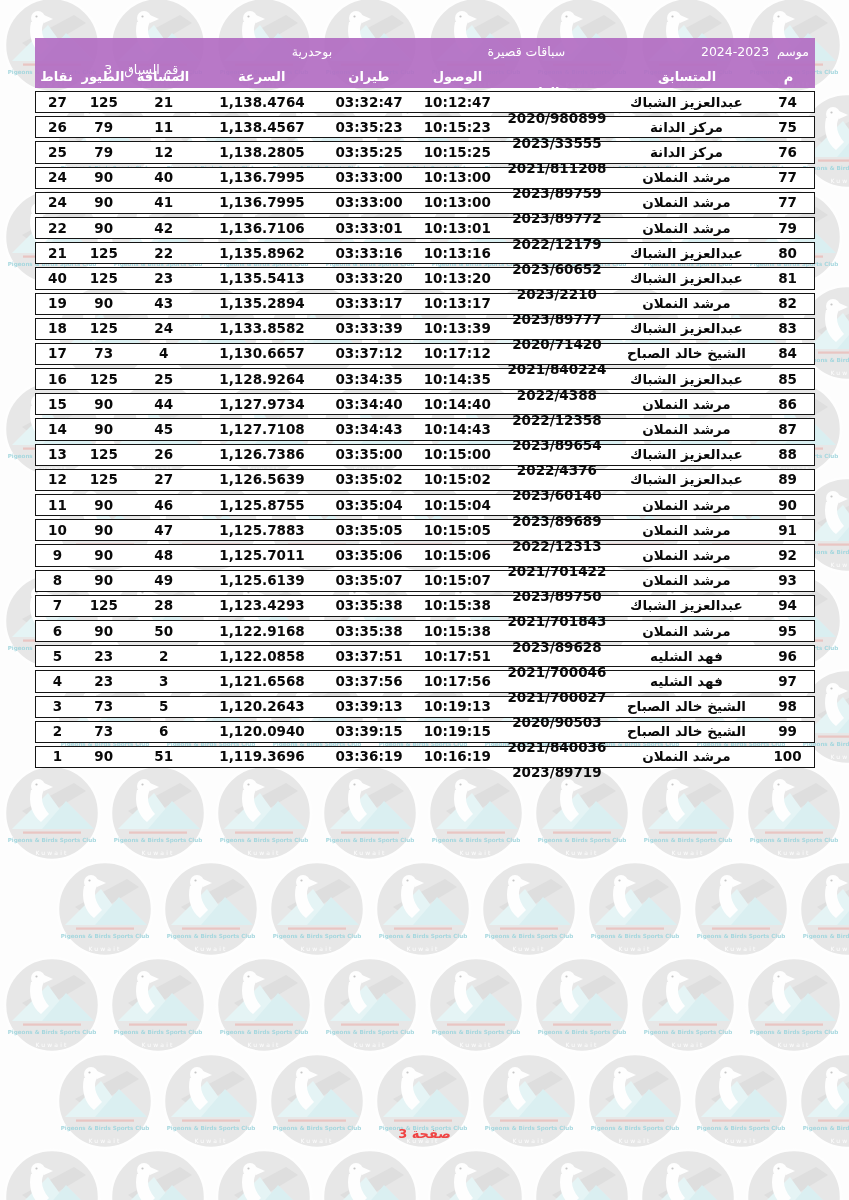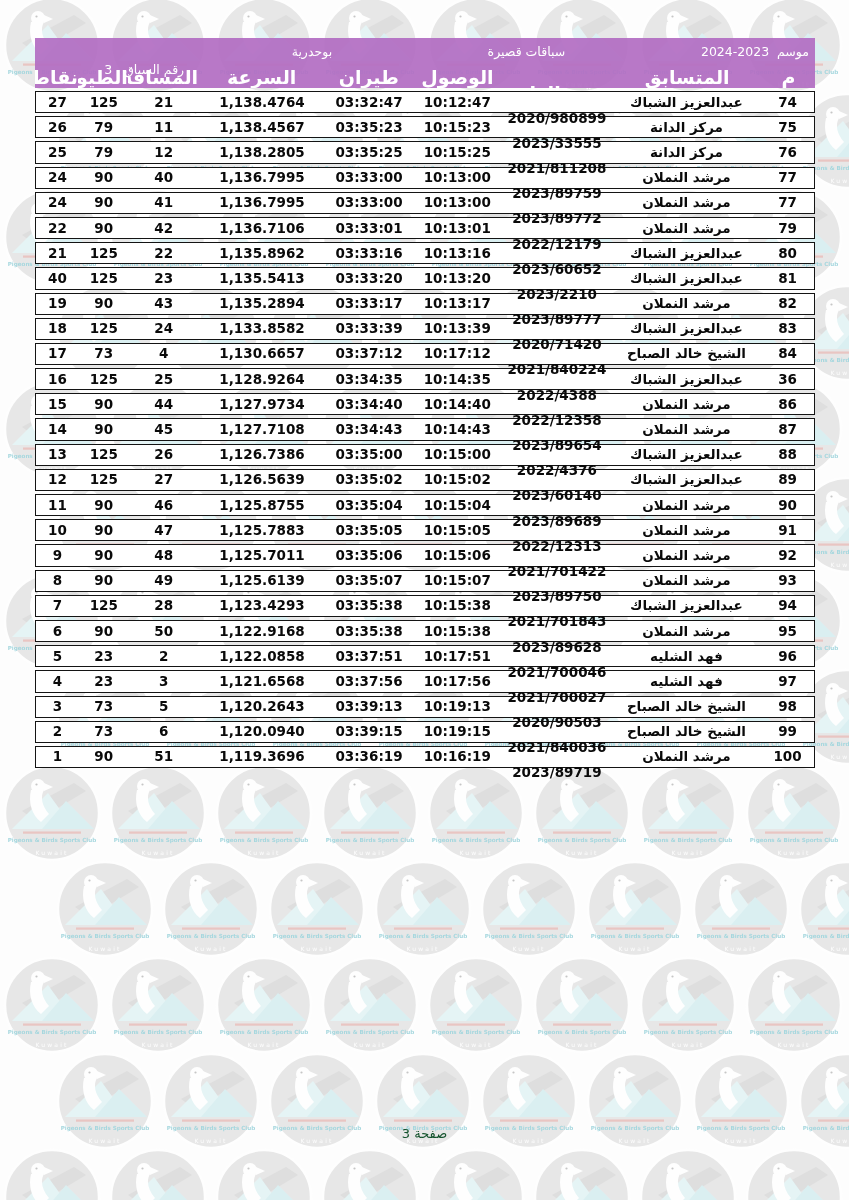--- a/index.html
+++ b/index.html
@@ -28,21 +28,21 @@
     direction:rtl;
   }
   .header-row1 { position:relative; height:28px; font-size:12.5px; line-height:28px; }
   .hr1-item { position:absolute; top:0; white-space:nowrap; }
   .hr1-season   { right:6px; }
   .hr1-racetype { right:37%; transform:translateX(50%); }
   .hr1-location { right:64.5%; transform:translateX(50%);font-family:Liberation Serif, serif; }
   .hr1-raceno   { right:86%; transform:translateX(50%);margin-top:18px; }
   .header-row2 { display:flex; direction:rtl; height:22px; align-items:center; }
   .th {
-    font-size:19px; font-weight:bold; text-align:center;
+    font-size:13px; font-weight:bold; text-align:center;
     line-height:22px; white-space:nowrap; overflow:hidden;
   }
   
   .col-rank      { width:6.8%; }
   .col-competitor{ width:19.2%; }
   .col-bird_no   { width:14.1%;margin-top:32px; }
   .col-arrival   { width:11.5%; }
   .col-flight    { width:11.2%; }
   .col-speed     { width:16.3%; }
   .col-distance  { width:9%; }
@@ -57,21 +57,21 @@
     border:1.6px solid #141414;
     align-items:center;
   }
   .cell {
     font-size:13.5px; font-weight:bold; color:#0a0a0a;
     text-align:center; line-height:19px;
     white-space:nowrap; overflow:hidden;
   }
   .footer {
     position:absolute; left:0; top:1126px; width:849px;
-    text-align:center; font-size:13px; font-weight:normal; color:#14532d;
+    text-align:center; font-size:13px; font-weight:bold; color:#ef4444;
     direction:rtl;
   }
 </style>
 </head>
 <body>
 
 <svg id="wm-layer" xmlns="http://www.w3.org/2000/svg" viewBox="0 0 849 1200">
   <defs>
     <g id="wmlogo">
       <circle r="47" fill="#d6d6d6" stroke="#ffffff" stroke-width="2.5"></circle>
@@ -333,21 +333,21 @@
         <div class="cell col-competitor">الشيخ خالد الصباح</div>
         <div class="cell col-bird_no">2021/840224</div>
         <div class="cell col-arrival">10:17:12</div>
         <div class="cell col-flight">03:37:12</div>
         <div class="cell col-speed">1,130.6657</div>
         <div class="cell col-distance">4</div>
         <div class="cell col-birds">73</div>
         <div class="cell col-points">17</div>
       </div>
       <div class="row">
-        <div class="cell col-rank">36</div>
+        <div class="cell col-rank">85</div>
         <div class="cell col-competitor">عبدالعزيز الشباك</div>
         <div class="cell col-bird_no">2022/4388</div>
         <div class="cell col-arrival">10:14:35</div>
         <div class="cell col-flight">03:34:35</div>
         <div class="cell col-speed">1,128.9264</div>
         <div class="cell col-distance">25</div>
         <div class="cell col-birds">125</div>
         <div class="cell col-points">16</div>
       </div>
       <div class="row">

